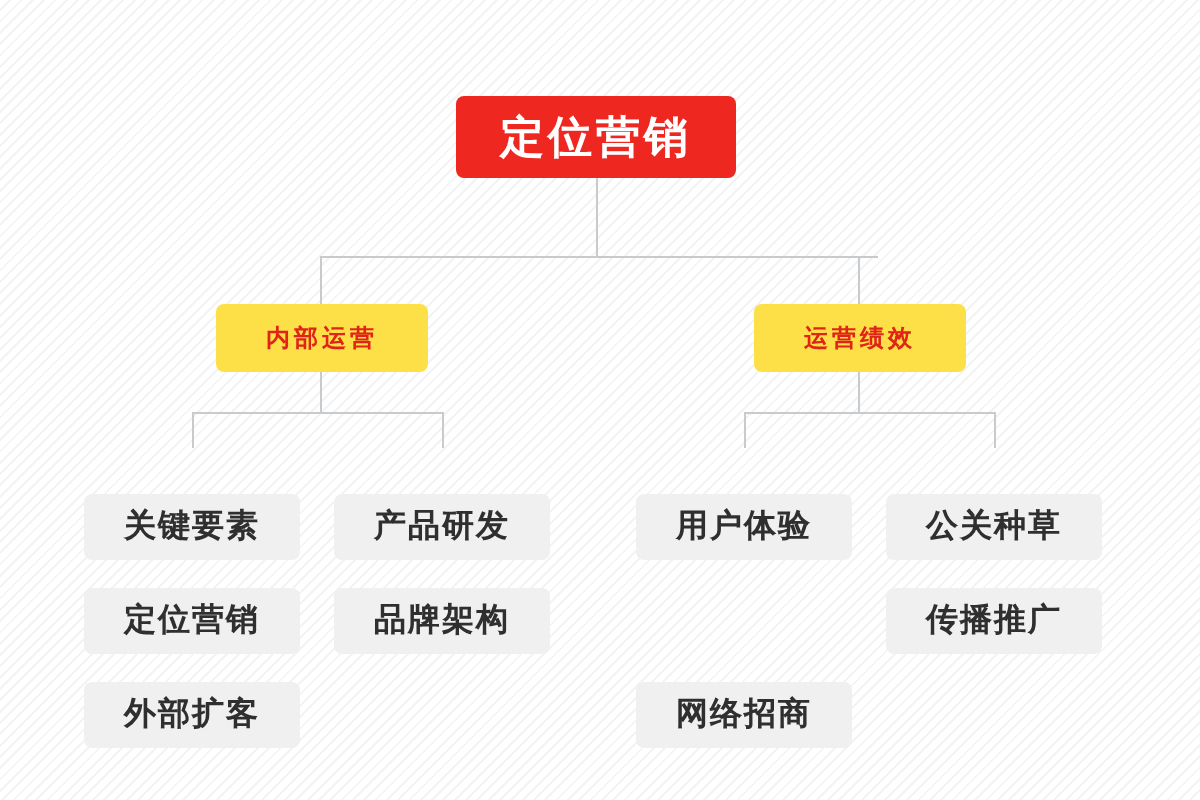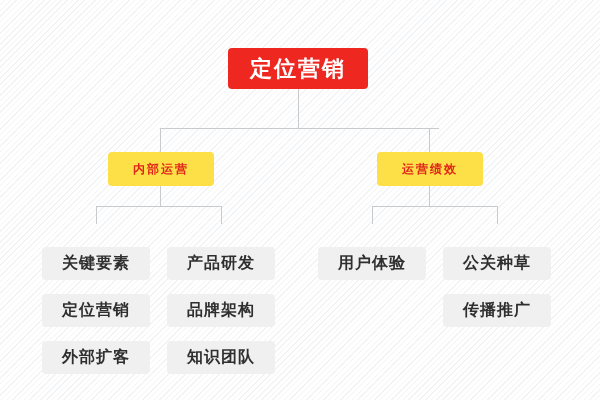--- a/index.html
+++ b/index.html
@@ -119,20 +119,20 @@
   <div class="line h" style="left:372px; top:206px; width:125px;"></div>
   <div class="line v" style="left:372px; top:206px; height:18px;"></div>
   <div class="line v" style="left:497px; top:206px; height:18px;"></div>
 
   <div class="node node-leaf col-1 row-1">关键要素</div>
   <div class="node node-leaf col-1 row-2">定位营销</div>
   <div class="node node-leaf col-1 row-3">外部扩客</div>
 
   <div class="node node-leaf col-2 row-2">品牌架构</div>
   <div class="node node-leaf col-2 row-1">产品研发</div>
-  <div class="node node-leaf col-2 row-3">知识团队</div>
 
   <div class="node node-leaf col-3 row-1">用户体验</div>
+  <div class="node node-leaf col-3 row-3">网络招商</div>
 
   <div class="node node-leaf col-4 row-1">公关种草</div>
   <div class="node node-leaf col-4 row-2">传播推广</div>
 
 </div>
 
 </body></html>

